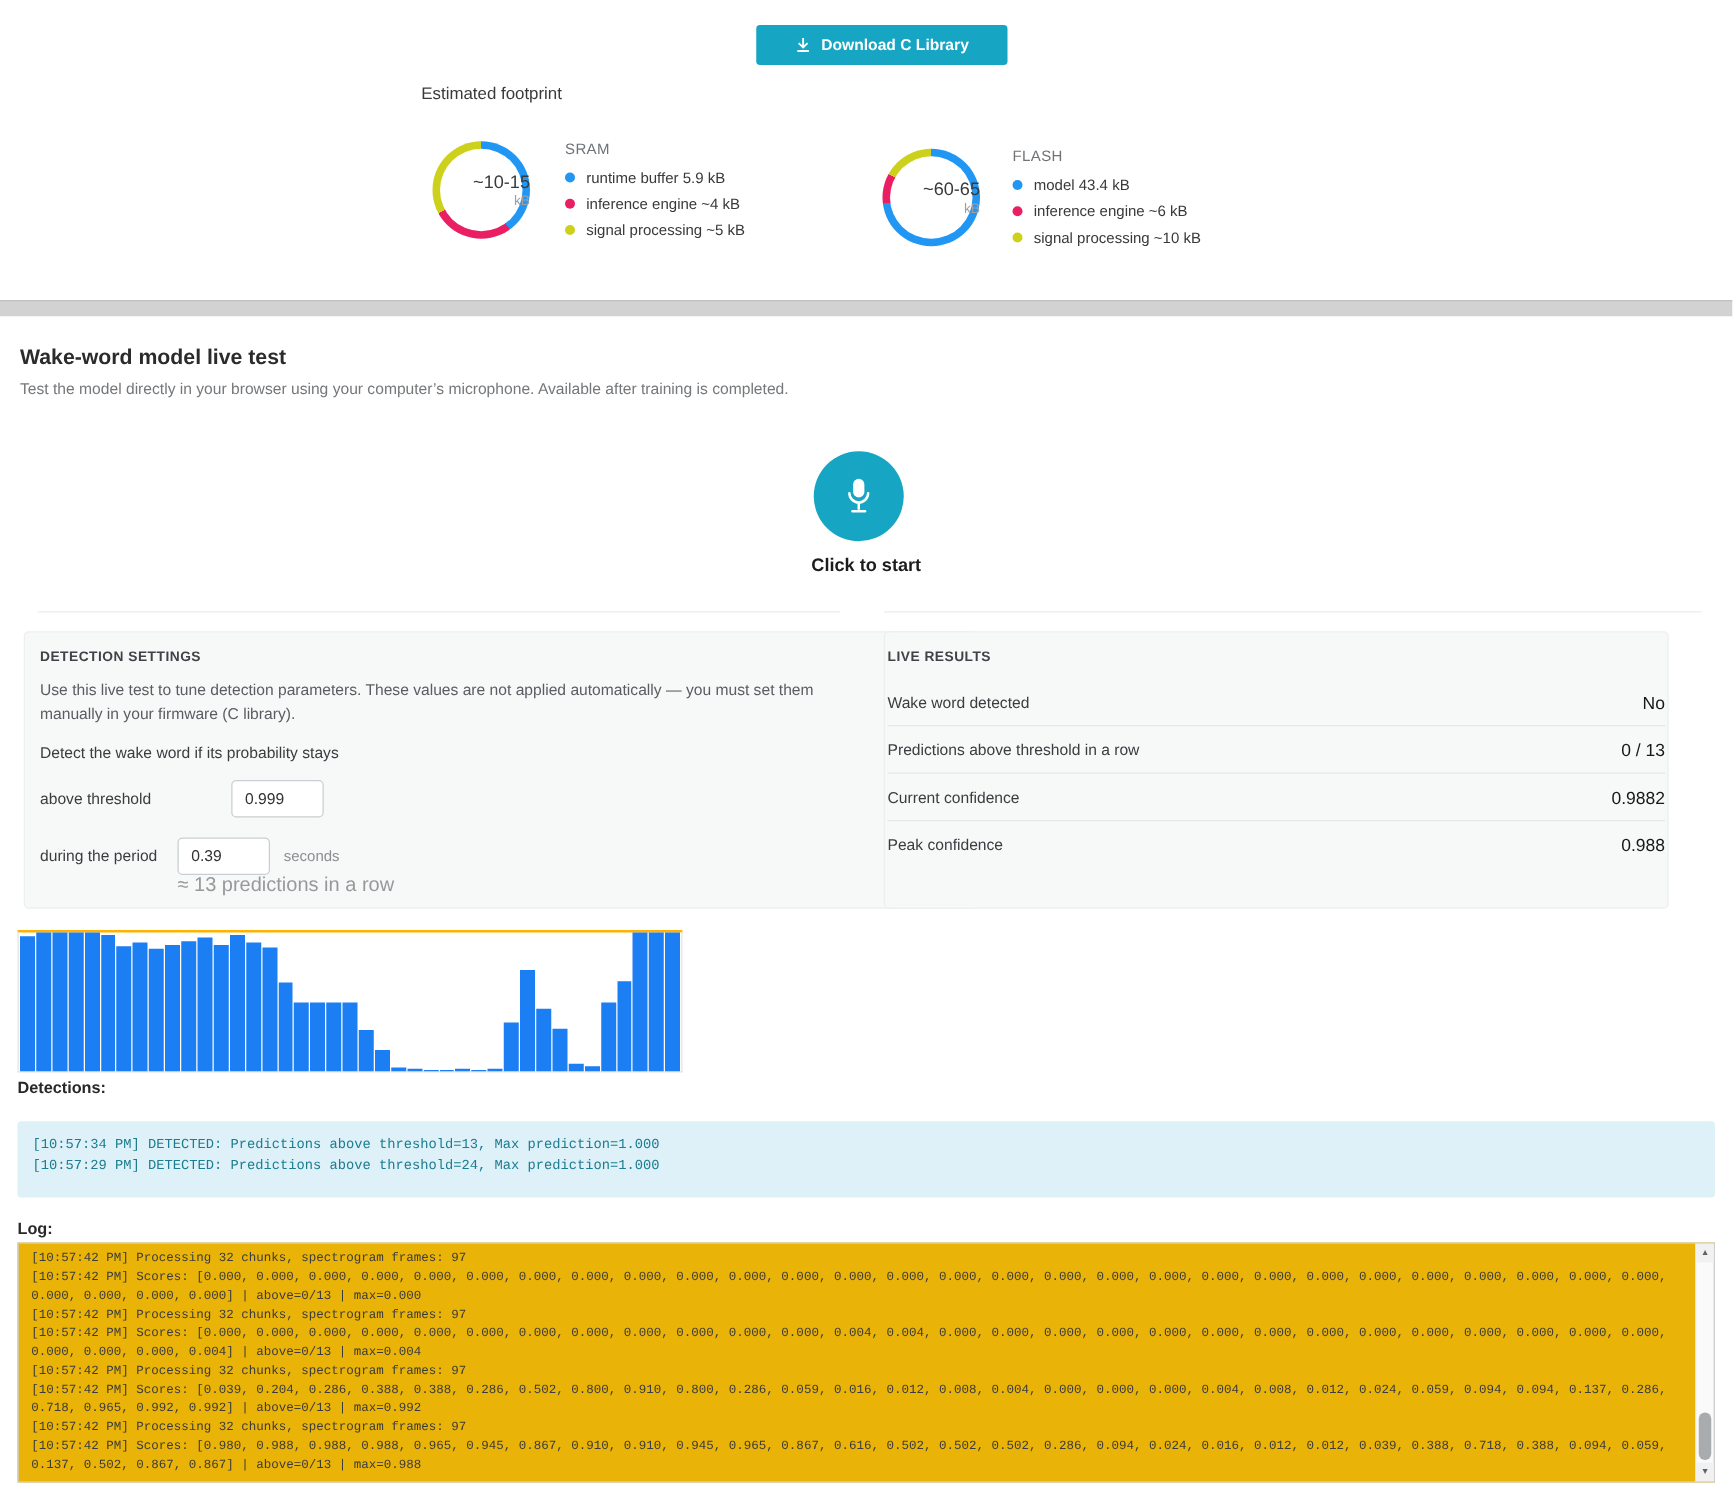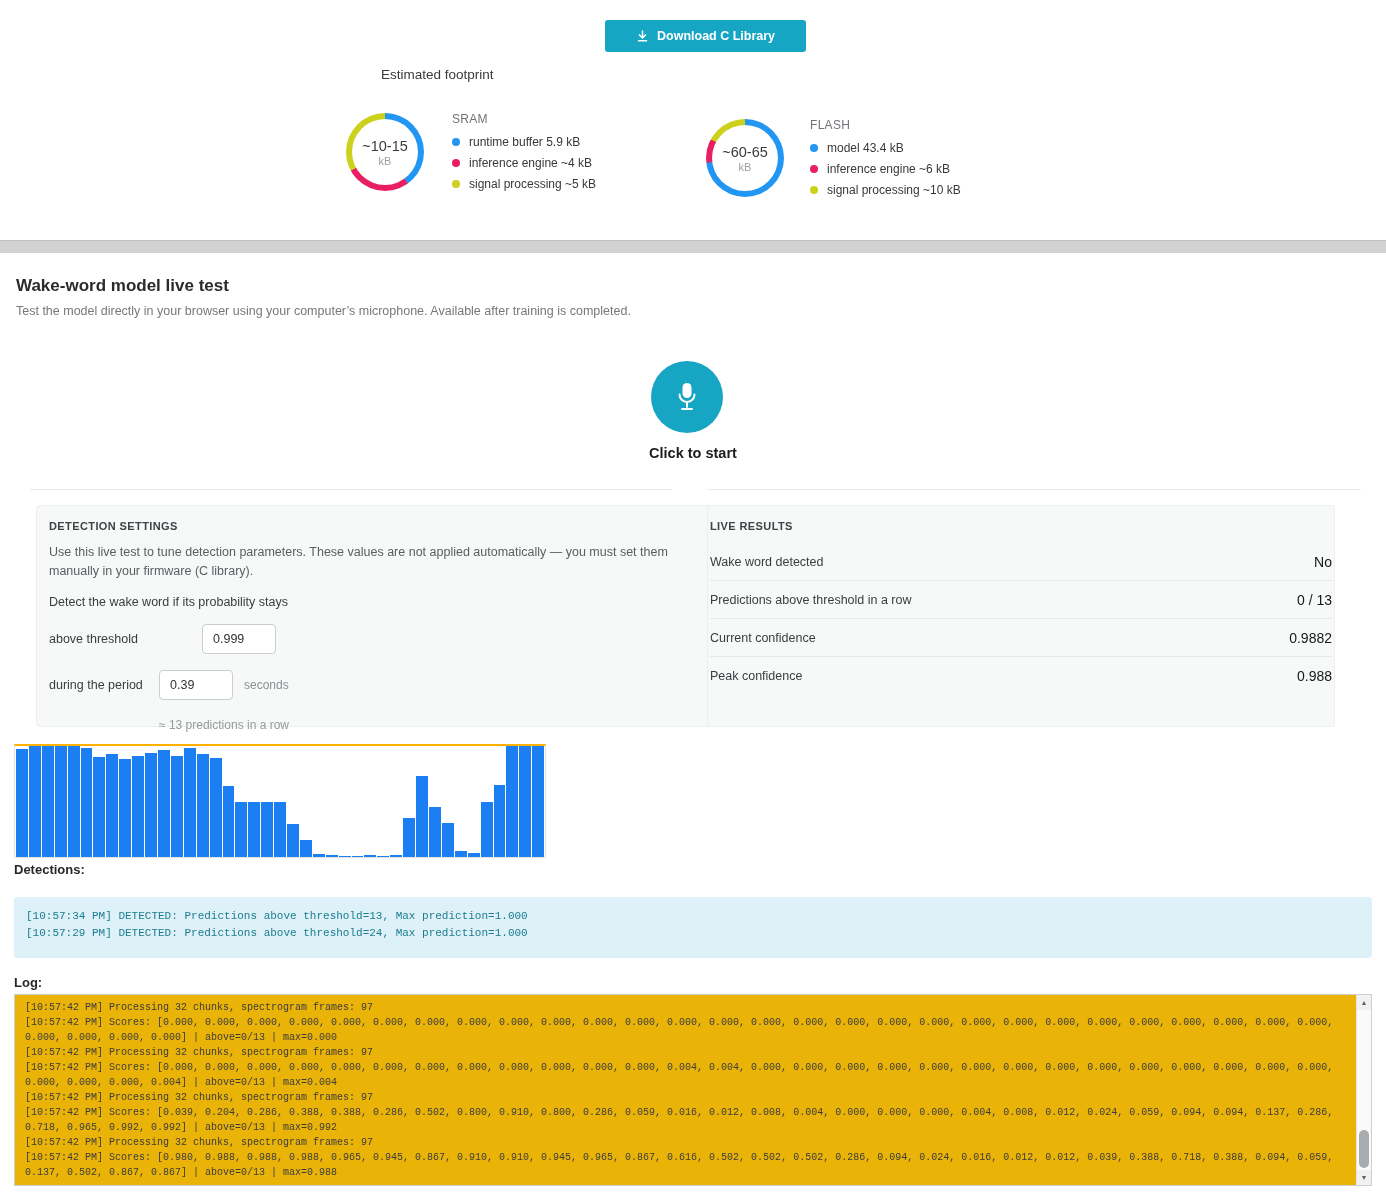--- a/index.html
+++ b/index.html
@@ -4,28 +4,28 @@
 <style>
   * { margin:0; padding:0; box-sizing:border-box; }
   html,body { background:#fff; }
   body { width:1386px; height:1201px; overflow:hidden; font-family:"Liberation Sans", sans-serif; position:relative; }
   .page { position:relative; width:1386px; height:1201px; background:#fff; }
 
   .download-btn { position:absolute; top:20px; left:605px; height:32px; min-width:164px; background:#16a5c3; color:#fff;
     border:none; border-radius:3px; font-size:12.5px; font-weight:700; font-family:inherit;
     display:flex; align-items:center; justify-content:center; gap:8px; padding:0 31px; cursor:pointer; }
 
-  .footprint-label { position:absolute; left:337px; top:67px; font-size:13.5px; color:#3a3a3a;margin-left:44px; }
+  .footprint-label { position:absolute; left:337px; top:67px; font-size:13.5px; color:#3a3a3a; }
 
   .donut { position:absolute; width:78px; height:78px; }
   #sram-donut { left:346px; top:113px; }
   #flash-donut { left:706px; top:119px; }
   .ring { position:absolute; inset:0; border-radius:50%; }
   .ring::after { content:""; position:absolute; inset:6px; border-radius:50%; background:#fff; }
-  .donut-text { position:absolute; inset:0; display:flex; flex-direction:column; align-items:center; justify-content:center; z-index:2; }
+  .donut-text { position:absolute; inset:0; display:flex; flex-direction:column; align-items:flex-end; justify-content:center; z-index:2; }
   .donut-val { font-size:14.5px; color:#3a3a3a; }
   .donut-unit { font-size:11px; color:#9aa0a6; margin-top:1px; }
 
   .legend { position:absolute; }
   #sram-legend { left:452px; top:112px; }
   #flash-legend { left:810px; top:118px; }
   .legend-title { font-size:12px; color:#6f7377; margin-bottom:9px; letter-spacing:.3px; }
   .legend-item { display:flex; align-items:center; gap:9px; margin-bottom:7px; font-size:12px; color:#37393b; }
   .dot { width:8px; height:8px; border-radius:50%; flex:none; }
 
@@ -36,32 +36,32 @@
 
   .mic-button { position:absolute; left:651px; top:361px; width:72px; height:72px; border-radius:50%;
     background:#16a5c3; border:none; display:flex; align-items:center; justify-content:center; cursor:pointer; }
   .click-start { position:absolute; left:0; top:445px; width:1386px; text-align:center; font-size:14.5px; font-weight:700; color:#1c1c1c; }
 
   .panel-topline { position:absolute; height:1px; background:#ebebeb; top:489px; }
   #topline-left { left:30px; width:642px; }
   #topline-right { left:707px; width:654px; }
 
   .panel { position:absolute; top:505px; height:222px; background:#f7f8f8; border:1px solid #eceeef; border-radius:4px; }
-  #settings-panel { left:36px; width:762px; padding:14px 12px; }
+  #settings-panel { left:19px; width:762px; padding:14px 12px; }
   #results-panel { left:707px; width:628px; padding:14px 2px 0; }
   .panel-title { font-size:11px; font-weight:700; color:#3f4246; letter-spacing:.4px; margin-bottom:11px; }
   .panel-desc { font-size:12.5px; color:#5a5e62; line-height:1.55; max-width:625px; margin-bottom:13px; }
   .prob-label { font-size:12.5px; color:#3a3d40; margin-bottom:15px; }
   .setting-row { display:flex; align-items:center; }
   .setting-row.first { margin-bottom:16px;gap:43px; }
   .setting-label { width:110px; font-size:12.5px; color:#3a3d40; }
   .setting-input { width:74px; height:30px; border:1px solid #c9ced2; border-radius:4px; padding:4px 10px;
     font-size:12.5px; color:#333; font-family:inherit; background:#fff; }
   .unit-label { margin-left:11px; font-size:12px; color:#8b8f93; }
-  .predictions-note { margin-left:110px; margin-top:18px; font-size:12px; color:#97999c; }
+  .predictions-note { margin-left:110px; margin-top:0; font-size:16px; color:#97999c; }
 
   .result-row { display:flex; justify-content:space-between; align-items:center; height:38px; border-bottom:1px solid #e5e8ea; }
   .result-row:last-child { border-bottom:none; }
   .result-label { font-size:12.5px; color:#3a3d40; }
   .result-value { font-size:14px; font-weight:400; color:#17181a; }
 
   .audio-chart { position:absolute; left:14px; top:744px; width:532px; height:114px; background:#fff;
     border:1px solid #e3e3e3; border-top:2px solid #ffb300; display:flex; align-items:flex-end; gap:1px; padding:0 1px; }
   .bar { flex:1 1 0; background:#1c7ef3; min-height:1px; }
 

